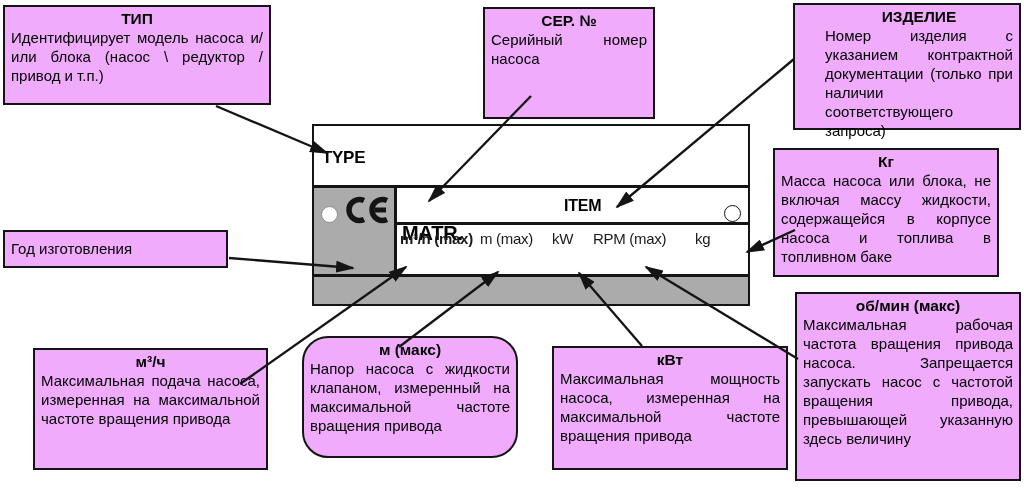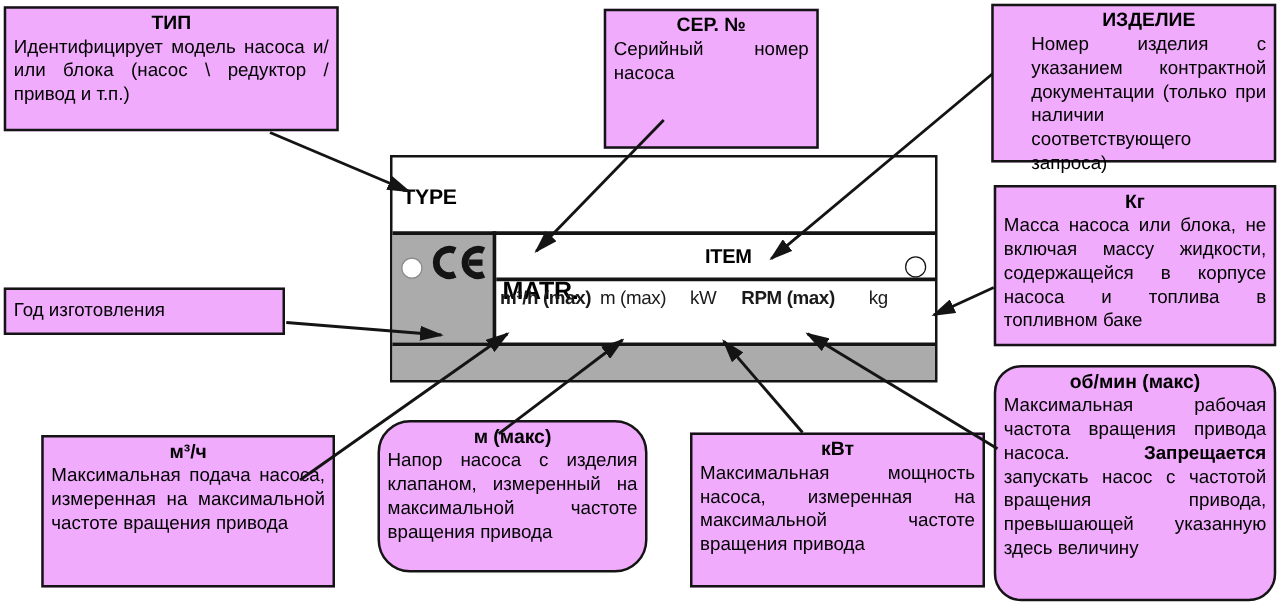--- a/index.html
+++ b/index.html
@@ -4,27 +4,27 @@
 <style>
   html,body{margin:0;padding:0;background:#ffffff;}
   .canvas{position:relative;width:1024px;height:488px;background:#ffffff;
           font-family:"Liberation Sans",sans-serif;color:#000;overflow:hidden;}
 
   
   .box{position:absolute;border:2.5px solid #141414;background:#f0abfc;
        box-sizing:border-box;padding:2px 6px 3px;}
   .box .t{text-align:center;font-weight:bold;font-size:15.5px;line-height:19px;white-space:nowrap;}
   .box .b{font-size:15px;line-height:19px;text-align:justify;}
-  .bold-inline{font-weight:bold;}
+  .bold-inline{font-weight:normal;}
 
   .box-tip {left:3px;  top:5px;  width:268px;height:100px;}
   .box-ser {left:455px;top:7px;  width:172px;height:112px;margin-left:28px;}
   .box-izd {left:793px;top:3px;  width:228px;height:127px;padding-left:30px;}
-  .box-kg  {left:795px;top:148px;width:226px;height:129px;}
-  .box-obm {left:795px;top:292px;width:226px;height:189px;border-radius:22px;}
+  .box-kg  {left:773px;top:148px;width:226px;height:129px;}
+  .box-obm {left:795px;top:292px;width:226px;height:189px;}
   .box-god {left:3px;  top:230px;width:225px;height:38px;padding-top:7px;}
   .box-god .b{text-align:left;}
   .box-m3h {left:5px;  top:348px;width:235px;height:122px;margin-left:28px;}
   .box-mmx {left:302px;top:336px;width:216px;height:122px;border-radius:26px;}
   .box-kwt {left:552px;top:346px;width:236px;height:124px;}
 
   
   .plate{position:absolute;left:312px;top:124px;width:438px;height:182px;
          border:2.5px solid #141414;background:#fff;box-sizing:border-box;}
   .plate *{box-sizing:border-box;}
@@ -37,21 +37,21 @@
   .p-strip{position:absolute;left:0;right:0;top:151px;bottom:0;background:#ababab;}
   .p-matr{position:absolute;left:88px;top:71px;font-weight:bold;font-size:20px;letter-spacing:-0.2px;margin-top:25px;}
   .p-item{position:absolute;left:250px;top:71px;font-weight:bold;font-size:16px;letter-spacing:-0.2px;}
   .p-circle-left{position:absolute;left:7px;top:80px;width:17px;height:17px;border-radius:50%;
                  background:#fff;border:1px solid #8a8a8a;}
   .p-circle-right{position:absolute;left:410px;top:79px;width:17px;height:17px;border-radius:50%;
                   background:#fff;border:1.5px solid #141414;}
   .p-ce{position:absolute;left:30px;top:70px;}
   .p-unit{position:absolute;top:104px;font-size:15px;letter-spacing:-0.3px;color:#1a1a1a;white-space:nowrap;}
   .u-flow {left:86px;font-weight:bold;} .u-head{left:166px;} .u-power{left:238px;}
-  .u-rpm  {left:279px;font-weight:bold;} .u-weight{left:381px;}
+  .u-rpm  {left:279px;} .u-weight{left:381px;}
 
   
   .arrows{position:absolute;left:0;top:0;z-index:6;pointer-events:none;}
 </style>
 </head>
 <body>
 
 <div class="canvas">
 
   <div class="box box-tip">
@@ -83,21 +83,21 @@
     <div class="b">Год изготовления</div>
   </div>
 
   <div class="box box-m3h">
     <div class="t">м³/ч</div>
     <div class="b">Максимальная подача насоса, измеренная на максимальной частоте вращения привода</div>
   </div>
 
   <div class="box box-mmx">
     <div class="t">м (макс)</div>
-    <div class="b">Напор насоса с изделия клапаном, измеренный на максимальной частоте вращения привода</div>
+    <div class="b">Напор насоса с жидкости клапаном, измеренный на максимальной частоте вращения привода</div>
   </div>
 
   <div class="box box-kwt">
     <div class="t">кВт</div>
     <div class="b">Максимальная мощность насоса, измеренная на максимальной частоте вращения привода</div>
   </div>
 
   <div class="plate">
     <div class="p-type">TYPE</div>
     <div class="p-hline1"></div>

